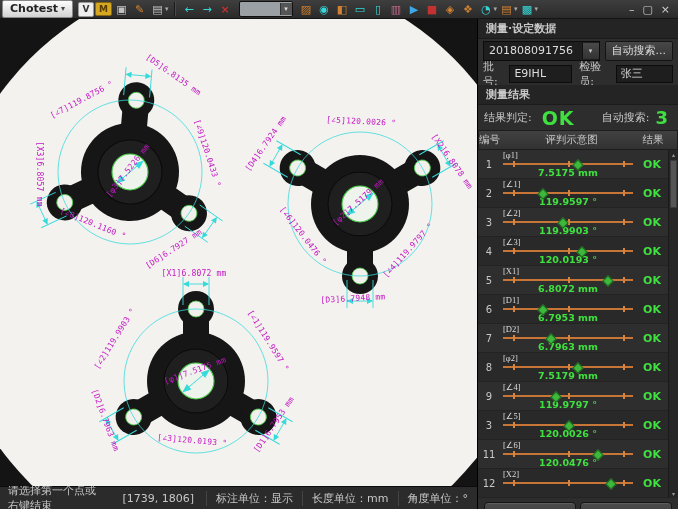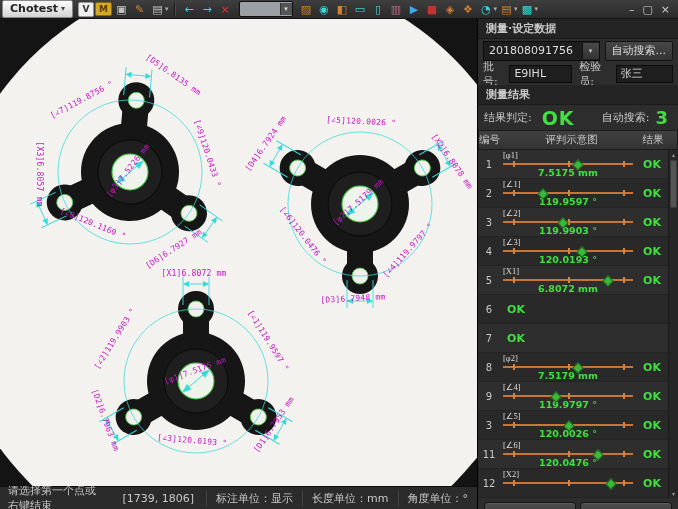--- a/index.html
+++ b/index.html
@@ -428,24 +428,46 @@
                   <span class="tick" style="left: 50%;"></span>
                   <span class="tick" style="left: 92%;"></span>
                   <span class="dia" style="left: 80%;"></span>
                 </div>
                 <div class="vall">6.8072 mm</div>
               </div>
               <div class="c-res">OK</div>
             </div>
             <div class="trow">
               <div class="c-no">6</div>
+              <div class="c-mid">
+                <div class="tagl">[D1]</div>
+                <div class="lineband">
+                  <span class="ln"></span>
+                  <span class="tick" style="left: 8%;"></span>
+                  <span class="tick" style="left: 50%;"></span>
+                  <span class="tick" style="left: 92%;"></span>
+                  <span class="dia" style="left: 30%;"></span>
+                </div>
+                <div class="vall">6.7953 mm</div>
+              </div>
               <div class="c-res">OK</div>
             </div>
             <div class="trow">
               <div class="c-no">7</div>
+              <div class="c-mid">
+                <div class="tagl">[D2]</div>
+                <div class="lineband">
+                  <span class="ln"></span>
+                  <span class="tick" style="left: 8%;"></span>
+                  <span class="tick" style="left: 50%;"></span>
+                  <span class="tick" style="left: 92%;"></span>
+                  <span class="dia" style="left: 36%;"></span>
+                </div>
+                <div class="vall">6.7963 mm</div>
+              </div>
               <div class="c-res">OK</div>
             </div>
             <div class="trow">
               <div class="c-no">8</div>
               <div class="c-mid">
                 <div class="tagl">[φ2]</div>
                 <div class="lineband">
                   <span class="ln"></span>
                   <span class="tick" style="left: 8%;"></span>
                   <span class="tick" style="left: 50%;"></span>

